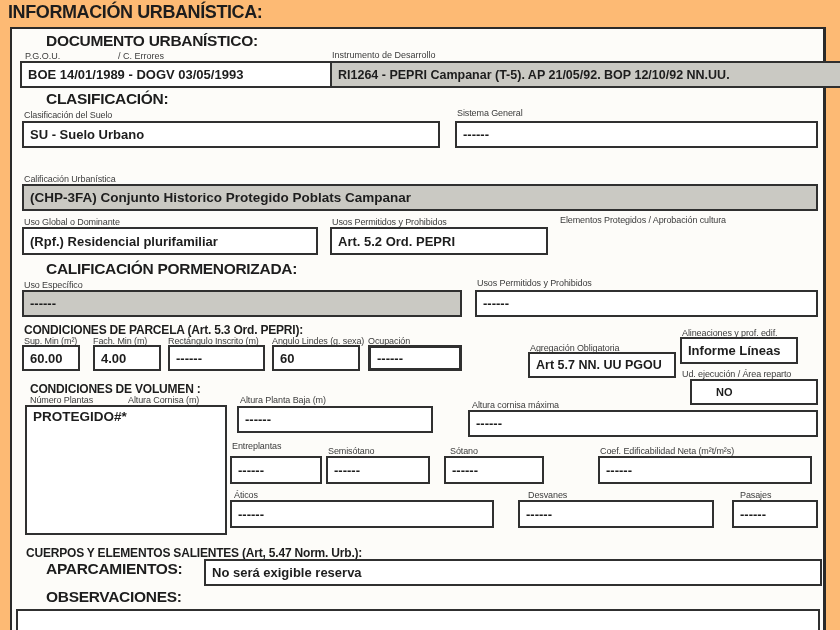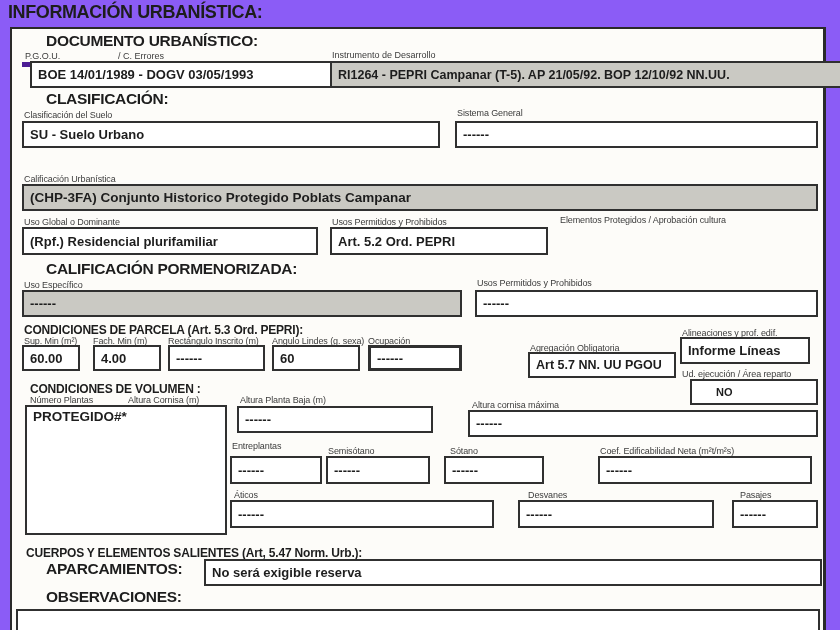--- a/index.html
+++ b/index.html
@@ -1,18 +1,18 @@
 <!DOCTYPE html>
 <html><head>
 <meta charset="utf-8">
 <style>
   html,body{margin:0;padding:0;}
   .page{
     position:relative;width:840px;height:630px;overflow:hidden;
-    background:#8b5cf6;font-family:"Liberation Sans",sans-serif;color:#1d1d1d;
+    background:#fdba74;font-family:"Liberation Sans",sans-serif;color:#1d1d1d;
   }
   .title{position:absolute;left:8px;top:2px;font-size:18px;font-weight:700;letter-spacing:-0.4px;white-space:nowrap;}
   .form{position:absolute;left:10px;top:27px;width:816px;height:650px;
     border:2px solid #2a2a2a;border-right-width:3px;box-sizing:border-box;background:#fdfcf9;}
   .h1{position:absolute;font-size:15.5px;font-weight:700;letter-spacing:-0.3px;white-space:nowrap;margin-left:24px;}
   .h2{position:absolute;font-size:12px;font-weight:700;letter-spacing:-0.2px;white-space:nowrap;}
   .lbl{position:absolute;font-size:9px;color:#3c3c3c;white-space:nowrap;letter-spacing:-0.1px;}
   .ulbl{position:absolute;border-bottom:5px solid #4c1d95;height:11px;}
   .ulbl span{font-size:9px;color:#3c3c3c;white-space:nowrap;}
   .box{position:absolute;box-sizing:border-box;border:2px solid #303030;background:#fff;
@@ -33,21 +33,21 @@
   <div class="form">
 
     <div class="h1" style="left:10px;top:3px;">DOCUMENTO URBANÍSTICO:</div>
     <div class="ulbl" style="left:10px;top:22px;width:296px;">
       <span style="position:absolute;left:3px;top:0;">P.G.O.U.</span>
       <span style="position:absolute;left:96px;top:0;">/  C. Errores</span>
     </div>
     <div class="ulbl" style="left:318px;top:21px;width:488px;">
       <span style="position:absolute;left:2px;top:0;">Instrumento de Desarrollo</span>
     </div>
-    <div class="box" style="left:18px;top:32px;width:348px;height:27px;">BOE 14/01/1989 - DOGV 03/05/1993</div>
+    <div class="box" style="left:8px;top:32px;width:348px;height:27px;">BOE 14/01/1989 - DOGV 03/05/1993</div>
     <div class="box gray sm" style="left:318px;top:32px;width:546px;height:27px;">RI1264 - PEPRI Campanar (T-5). AP 21/05/92. BOP 12/10/92 NN.UU.</div>
 
     <div class="h1" style="left:10px;top:61px;">CLASIFICACIÓN:</div>
     <div class="lbl" style="left:12px;top:81px;">Clasificación del Suelo</div>
     <div class="lbl" style="left:445px;top:79px;">Sistema General</div>
     <div class="box" style="left:10px;top:92px;width:418px;height:27px;">SU - Suelo Urbano</div>
     <div class="box" style="left:443px;top:92px;width:363px;height:27px;">------</div>
 
     <div class="lbl" style="left:12px;top:145px;">Calificación Urbanística</div>
     <div class="box gray" style="left:10px;top:155px;width:796px;height:27px;font-size:13.5px;">(CHP-3FA) Conjunto Historico Protegido Poblats Campanar</div>
@@ -70,21 +70,21 @@
     <div class="lbl" style="left:260px;top:307px;">Angulo Lindes (g. sexa)</div>
     <div class="lbl" style="left:356px;top:307px;">Ocupación</div>
     <div class="box" style="left:10px;top:316px;width:58px;height:26px;">60.00</div>
     <div class="box" style="left:81px;top:316px;width:68px;height:26px;">4.00</div>
     <div class="box" style="left:156px;top:316px;width:97px;height:26px;">------</div>
     <div class="box" style="left:260px;top:316px;width:88px;height:26px;">60</div>
     <div class="box thick" style="left:356px;top:316px;width:94px;height:26px;">------</div>
     <div class="lbl" style="left:518px;top:314px;">Agregación Obligatoria</div>
     <div class="box sm" style="left:516px;top:323px;width:148px;height:26px;">Art 5.7 NN. UU PGOU</div>
     <div class="lbl" style="left:670px;top:299px;">Alineaciones y prof. edif.</div>
-    <div class="box" style="left:668px;top:308px;width:130px;height:27px;">Informe Líneas</div>
+    <div class="box" style="left:668px;top:308px;width:118px;height:27px;">Informe Líneas</div>
     <div class="lbl" style="left:670px;top:340px;">Ud. ejecución / Área reparto</div>
     <div class="box xs" style="left:678px;top:350px;width:128px;height:26px;padding-left:24px;">NO</div>
 
     <div class="h2" style="left:18px;top:353px;">CONDICIONES DE VOLUMEN :</div>
     <div class="lbl" style="left:18px;top:366px;">Número Plantas</div>
     <div class="lbl" style="left:116px;top:366px;">Altura Cornisa (m)</div>
     <div class="lbl" style="left:228px;top:366px;">Altura Planta Baja (m)</div>
     <div class="box start" style="left:13px;top:376px;width:202px;height:130px;font-size:13.5px;">PROTEGIDO#*</div>
     <div class="box" style="left:225px;top:377px;width:196px;height:27px;">------</div>
     <div class="lbl" style="left:460px;top:371px;">Altura cornisa  máxima</div>

